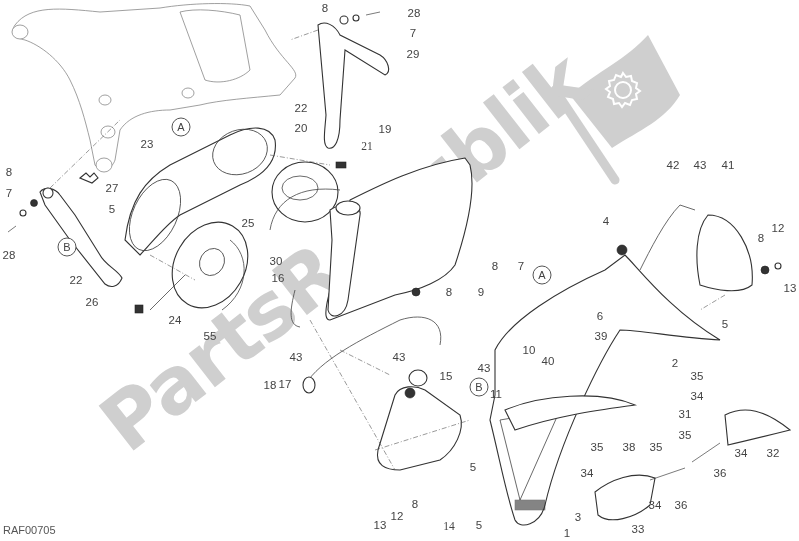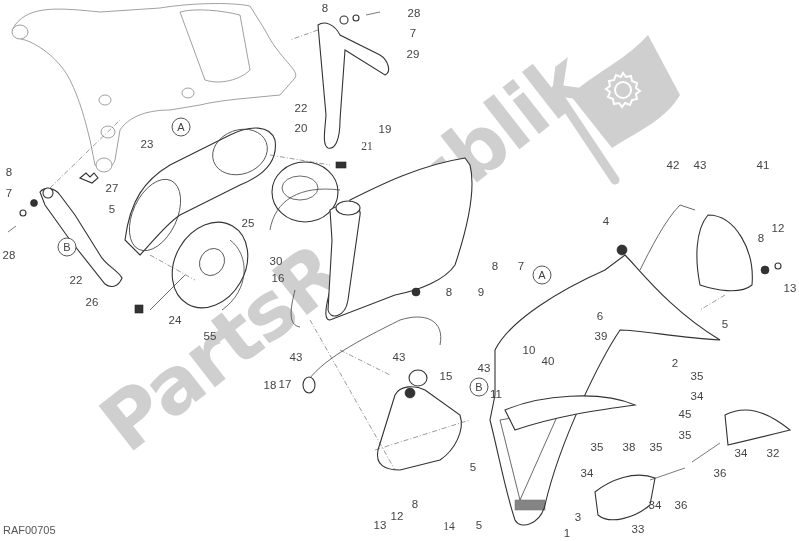--- a/index.html
+++ b/index.html
@@ -179,28 +179,28 @@
       <span class="callout" style="left: 399px; top: 358px;">43</span>
       <span class="callout" style="left: 446px; top: 377px;">15</span>
       <span class="callout" style="left: 448px; top: 395px; margin-left: 48px;">11</span>
       <span class="callout" style="left: 600px; top: 317px;">6</span>
       <span class="callout" style="left: 601px; top: 337px;">39</span>
       <span class="callout" style="left: 548px; top: 362px; text-align: right;">40</span>
       <span class="callout" style="left: 675px; top: 364px;">2</span>
       <span class="callout" style="left: 606px; top: 222px;">4</span>
       <span class="callout" style="left: 673px; top: 166px;">42</span>
       <span class="callout" style="left: 700px; top: 166px;">43</span>
-      <span class="callout" style="left: 763px; top: 166px;">41</span>
+      <span class="callout" style="left: 728px; top: 166px;">41</span>
       <span class="callout" style="left: 778px; top: 229px;">12</span>
       <span class="callout" style="left: 761px; top: 239px;">8</span>
       <span class="callout" style="left: 790px; top: 289px;">13</span>
       <span class="callout" style="left: 725px; top: 325px;">5</span>
       <span class="callout" style="left: 697px; top: 377px;">35</span>
       <span class="callout" style="left: 697px; top: 397px;">34</span>
-      <span class="callout" style="left: 685px; top: 415px;">45</span>
+      <span class="callout" style="left: 685px; top: 415px;">31</span>
       <span class="callout" style="left: 685px; top: 436px;">35</span>
       <span class="callout" style="left: 741px; top: 454px;">34</span>
       <span class="callout" style="left: 773px; top: 454px;">32</span>
       <span class="callout" style="left: 720px; top: 474px;">36</span>
       <span class="callout" style="left: 597px; top: 448px;">35</span>
       <span class="callout" style="left: 629px; top: 448px;">38</span>
       <span class="callout" style="left: 656px; top: 448px;">35</span>
       <span class="callout" style="left: 587px; top: 474px;">34</span>
       <span class="callout" style="left: 655px; top: 506px;">34</span>
       <span class="callout" style="left: 681px; top: 506px;">36</span>

